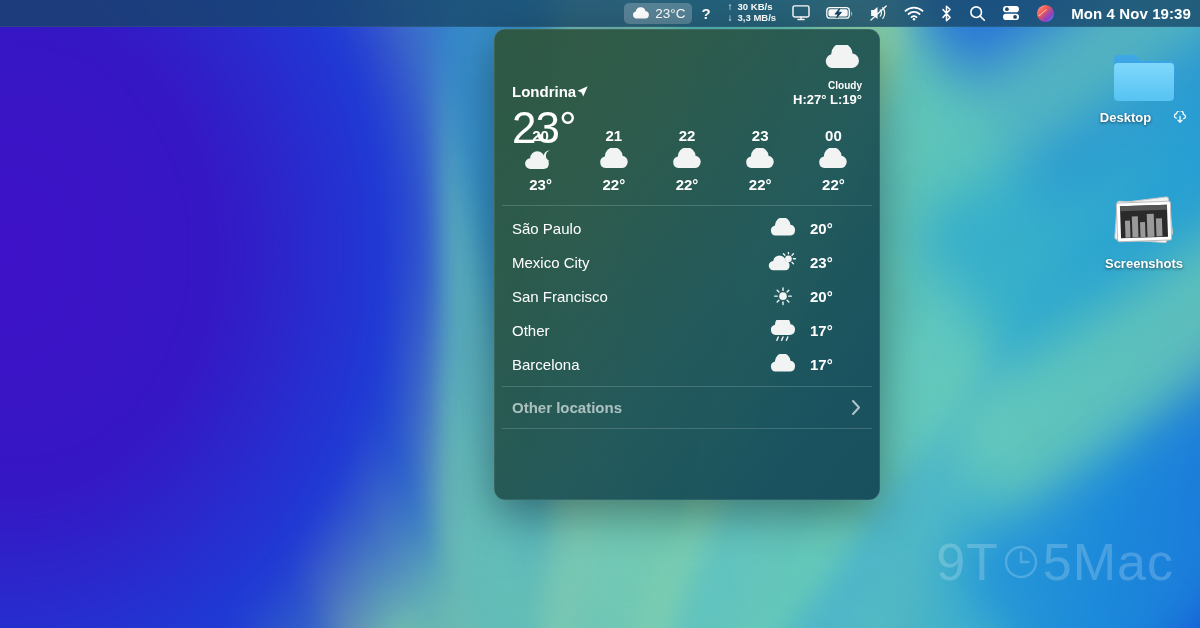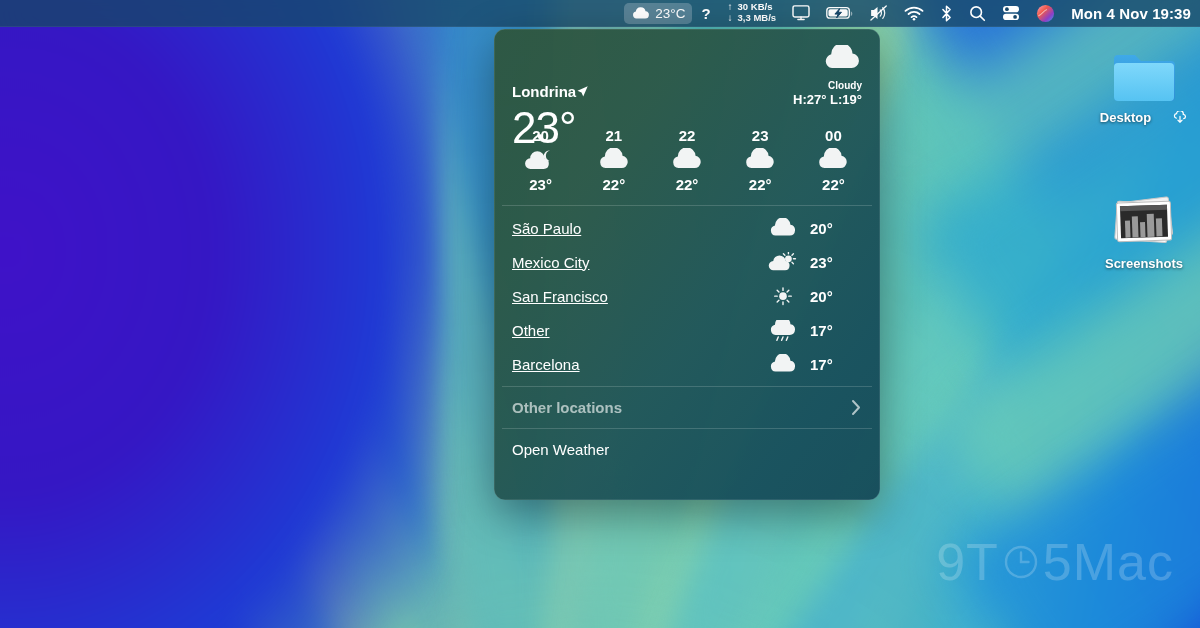--- a/index.html
+++ b/index.html
@@ -77,21 +77,21 @@
   .hour .h-lbl { font-size:15px; font-weight:600; }
   .hour .h-tmp { font-size:15px; font-weight:600; }
 
   .divider { height:1px; background:rgba(255,255,255,0.16); margin:0 8px; }
 
   .cities { padding:5px 0 5px 0; }
   .city {
     display:flex; align-items:center; height:34px;
     padding:0 18px; font-size:15px;
   }
-  .city .c-name { flex:1;text-decoration:underline; }
+  .city .c-name { flex:1; }
   .city .c-icon { width:54px; display:flex; justify-content:center; align-items:center; }
   .city .c-temp { width:52px; text-align:left; font-weight:700; }
 
   .footer-row {
     display:flex; align-items:center; height:41px; padding:0 18px;
     font-size:15px;
   }
   .footer-row.dim { color:rgba(255,255,255,0.62); font-weight:600; }
   .footer-row .sp { flex:1; }
 
@@ -447,18 +447,15 @@
     <div class="footer-row dim">
       <span>Other locations</span>
       <span class="sp"></span>
       <svg width="11" height="17" viewBox="0 0 11 17">
         <path d="M2 2l6 6.5L2 15" fill="none" stroke="rgba(255,255,255,0.65)" stroke-width="2" stroke-linecap="round" stroke-linejoin="round"></path>
       </svg>
     </div>
 
     <div class="divider"></div>
 
-    <div class="footer-row">
-      <span>Open Weather</span>
-    </div>
   </div>
 
 </div>
 
 </body></html>

